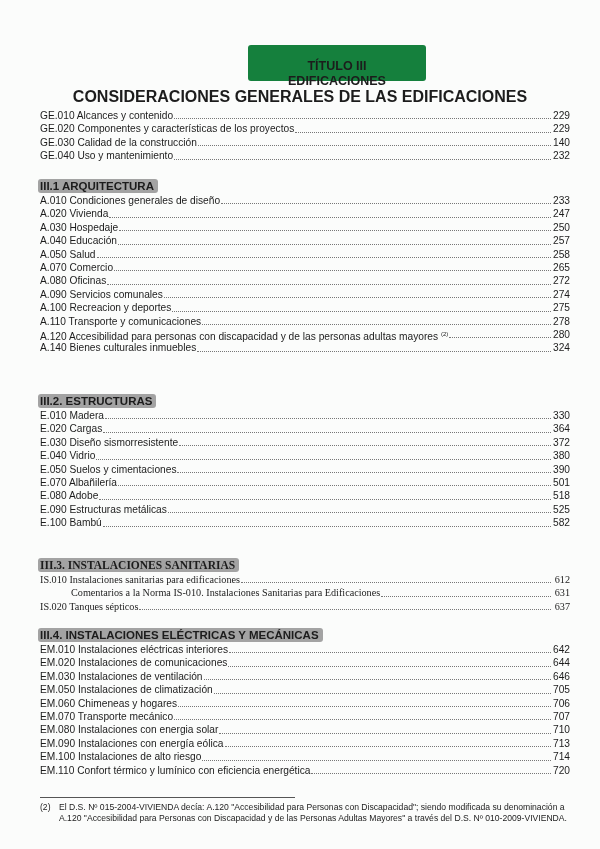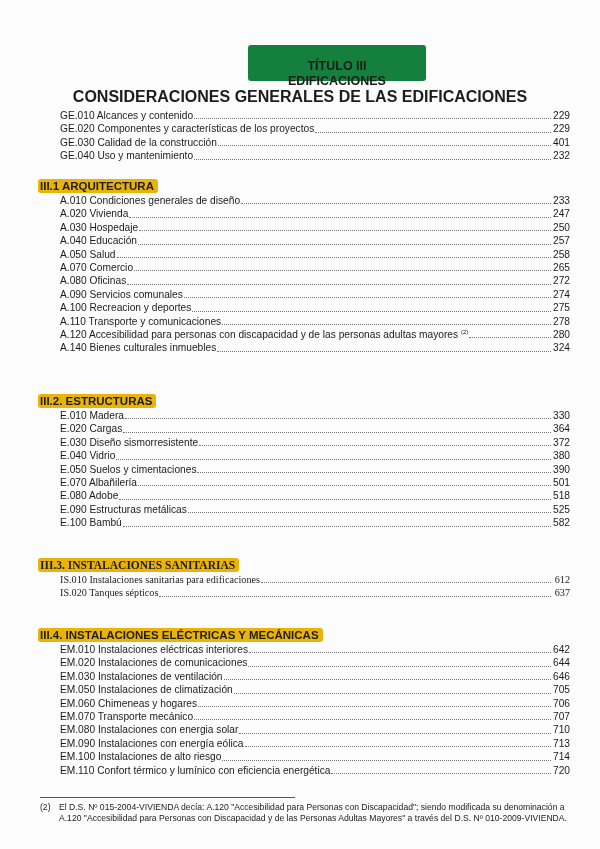--- a/index.html
+++ b/index.html
@@ -11,25 +11,25 @@
     position: absolute; left: 211px; top: 45px; width: 178px; height: 36px;
     background: #15803d; border-radius: 3px; text-align: center;
     font-weight: bold; font-size: 12.5px; line-height: 15px; padding-top: 14px; box-sizing: border-box; margin-left: 37px;
   }
   .subtitle {
     position: absolute; left: 0; width: 600px; top: 88px; text-align: center;
     font-weight: bold; font-size: 16px;
   }
   .section { position: absolute; left: 40px; width: 530px; }
   .sec-head {
-    display: inline-block; background: #eab308; border-radius: 3px;
+    display: inline-block; background: #a3a3a3; border-radius: 3px;
     font-weight: bold; font-size: 11.5px; padding: 1px 4px 1px 2px; margin-left: -2px; margin-bottom: 1px;
   }
   .row {
-    display: flex; align-items: flex-end; font-size: 10.2px; line-height: 13.4px; height: 13.4px; margin-left: 20px;
+    display: flex; align-items: flex-start; font-size: 10.2px; line-height: 13.4px; height: 13.4px;
   }
   .row .label { white-space: nowrap; }
   .row .dots {
     flex: 1; overflow: hidden; white-space: nowrap; margin: 0 1px;
     border-bottom: 1px dotted #777; height: 9px; align-self: flex-end; margin-bottom: 3px;
   }
   .row .page { white-space: nowrap; width: 18px; text-align: right; }
   .row.indent .label { padding-left: 31px; }
   sup { font-size: 6px; vertical-align: 4px; }
   .footnote-rule { position: absolute; left: 40px; top: 797px; width: 255px; border-top: 1px solid #555; }
@@ -55,21 +55,21 @@
       <span class="page">229</span>
     </div>
   <div class="row">
       <span class="label">GE.020 Componentes y características de los proyectos</span>
       <span class="dots"></span>
       <span class="page">229</span>
     </div>
   <div class="row">
       <span class="label">GE.030 Calidad de la construcción</span>
       <span class="dots"></span>
-      <span class="page">401</span>
+      <span class="page">140</span>
     </div>
   <div class="row">
       <span class="label">GE.040 Uso y mantenimiento</span>
       <span class="dots"></span>
       <span class="page">232</span>
     </div>
 </div>
 
 <div class="section" style="top:176px;">
   <div class="sec-head">III.1 ARQUITECTURA</div>
@@ -183,20 +183,25 @@
       <span class="page">582</span>
     </div>
 </div>
 
 <div class="section" style="top:555px;font-family:Liberation Serif, serif;">
   <div class="sec-head">III.3. INSTALACIONES SANITARIAS</div>
   <div class="row">
       <span class="label">IS.010 Instalaciones sanitarias para edificaciones</span>
       <span class="dots"></span>
       <span class="page">612</span>
+    </div>
+  <div class="row indent">
+      <span class="label">Comentarios a la Norma IS-010. Instalaciones Sanitarias para Edificaciones</span>
+      <span class="dots"></span>
+      <span class="page">631</span>
     </div>
   <div class="row">
       <span class="label">IS.020 Tanques sépticos</span>
       <span class="dots"></span>
       <span class="page">637</span>
     </div>
 </div>
 
 <div class="section" style="top:625px;">
   <div class="sec-head">III.4. INSTALACIONES ELÉCTRICAS Y MECÁNICAS</div>

